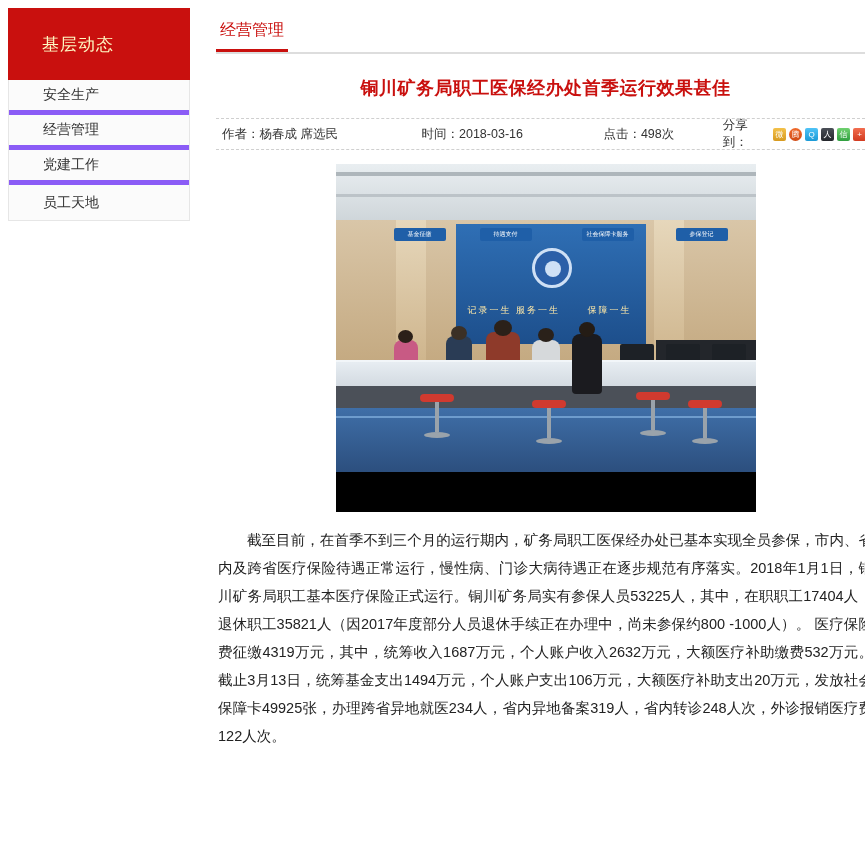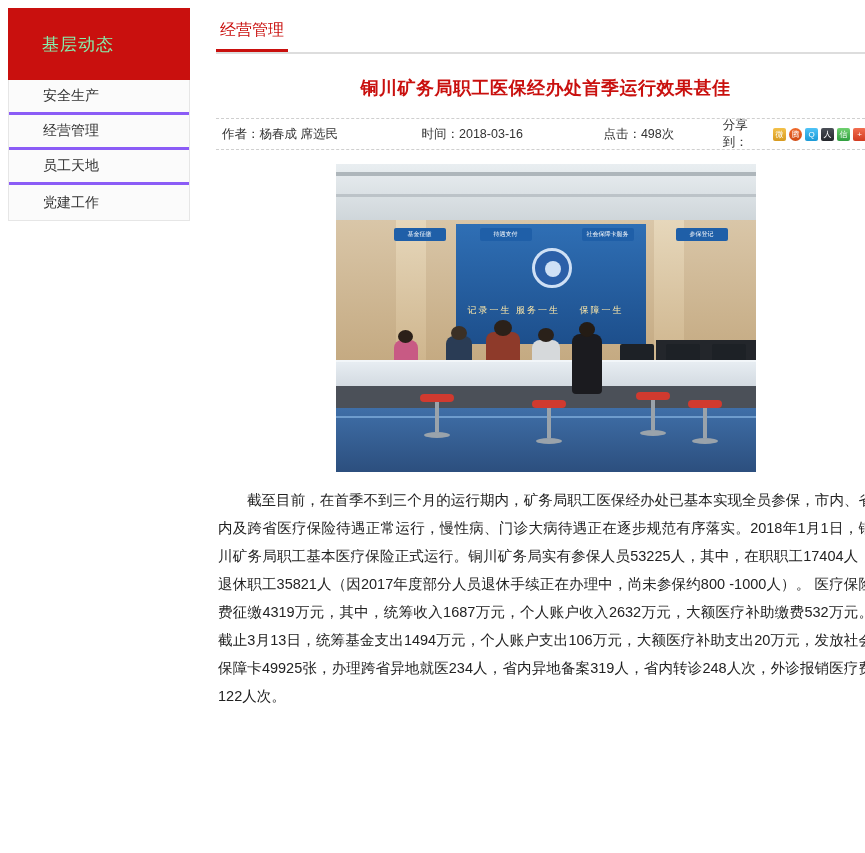--- a/index.html
+++ b/index.html
@@ -26,39 +26,39 @@
     background: #ffffff;
     padding: 8px 0 0 8px;
   }
   .sidebar-header {
     background: #c9100e;
     height: 72px;
     width: 182px;
     display: flex;
     align-items: center;
     padding-left: 34px;
-    color: #86efac;
+    color: #fef9c3;
     font-size: 17px;
     letter-spacing: 1px;
   }
   .sidebar-list {
     width: 182px;
     background: #fafafa;
     border-left: 1px solid #e6e6e6;
     border-right: 1px solid #e6e6e6;
     border-bottom: 1px solid #e6e6e6;
   }
   .sidebar-item {
     height: 35px;
     display: flex;
     align-items: center;
     padding-left: 34px;
     font-size: 14px;
     color: #333333;
-    border-bottom: 3px solid #8b5cf6;
+    border-bottom: 5px solid #8b5cf6;
     cursor: pointer;
     background: #fbfbfb;
   }
   .sidebar-item:last-child { border-bottom: none; }
 
   
   .main {
     flex: 1;
     padding: 0 30px 0 26px;
     position: relative;
@@ -133,39 +133,39 @@
   }
   .article-body p {
     margin: 14px 0 0 0;
     text-indent: 2em;
   }
 
   
   .photo-wrap { display: flex; justify-content: center; margin-top: 14px; }
   .photo {
     width: 420px;
-    height: 308px;
+    height: 348px;
     position: relative;
     overflow: hidden;
     background: #000000;
     border: 0;
   }
   
   .ph-ceiling { position:absolute; left:0; top:0; width:100%; height:56px; background:linear-gradient(#e9eef1,#cfd6da); }
   .ph-ceil-strip { position:absolute; top:8px; left:0; width:100%; height:4px; background:#aeb6bb; }
   .ph-ceil-strip2 { position:absolute; top:30px; left:0; width:100%; height:3px; background:#bcc3c8; }
   
   .ph-wall { position:absolute; left:0; top:56px; width:100%; height:150px; background:linear-gradient(#d9c6a8,#c3a87f); }
   .ph-wall-col { position:absolute; top:56px; width:30px; height:150px; background:linear-gradient(#e6d7bb,#cdb38a); }
   
   .ph-glass { position:absolute; left:120px; top:60px; width:190px; height:120px; background:linear-gradient(#2f6fb5,#1d4f8c); }
   .ph-logo { position:absolute; left:196px; top:84px; width:40px; height:40px; border-radius:50%; background:#2b5fa8; border:3px solid #cfe0f5; }
   .ph-logo:after { content:""; position:absolute; left:10px; top:10px; width:16px; height:16px; border-radius:50%; background:#cfe0f5; }
   .ph-slogan { position:absolute; left:132px; top:132px; color:#ffe9a8; font-size:9px; letter-spacing:2px; }
-  .ph-slogan2 { position:absolute; left:244px; top:132px; color:#ffe9a8; font-size:9px; letter-spacing:2px; }
+  .ph-slogan2 { position:absolute; left:252px; top:132px; color:#ffe9a8; font-size:9px; letter-spacing:2px; }
   
   .ph-sign {
     position:absolute; top:64px; width:52px; height:13px;
     background:#1f5fa8; border-radius:2px;
     color:#ffffff; font-size:6px; text-align:center; line-height:13px;
   }
   
   .ph-counter { position:absolute; left:0; top:196px; width:100%; height:42px; background:linear-gradient(#e7edf2,#c6ced6); border-top:2px solid #f2f6f9; }
   .ph-counter-dark { position:absolute; left:0; top:222px; width:100%; height:22px; background:#4b5058; }
   
@@ -209,24 +209,24 @@
       <span>基层动态</span>
     </div>
     <div class="sidebar-list">
       <div class="sidebar-item">
         <span>安全生产</span>
       </div>
       <div class="sidebar-item">
         <span>经营管理</span>
       </div>
       <div class="sidebar-item">
+        <span>党建工作</span>
+      </div>
+      <div class="sidebar-item">
         <span>员工天地</span>
-      </div>
-      <div class="sidebar-item">
-        <span>党建工作</span>
       </div>
     </div>
   </div>
 
   <div class="main">
 
     <div class="tabbar">
       <span class="tab-active">经营管理</span>
     </div>
 

